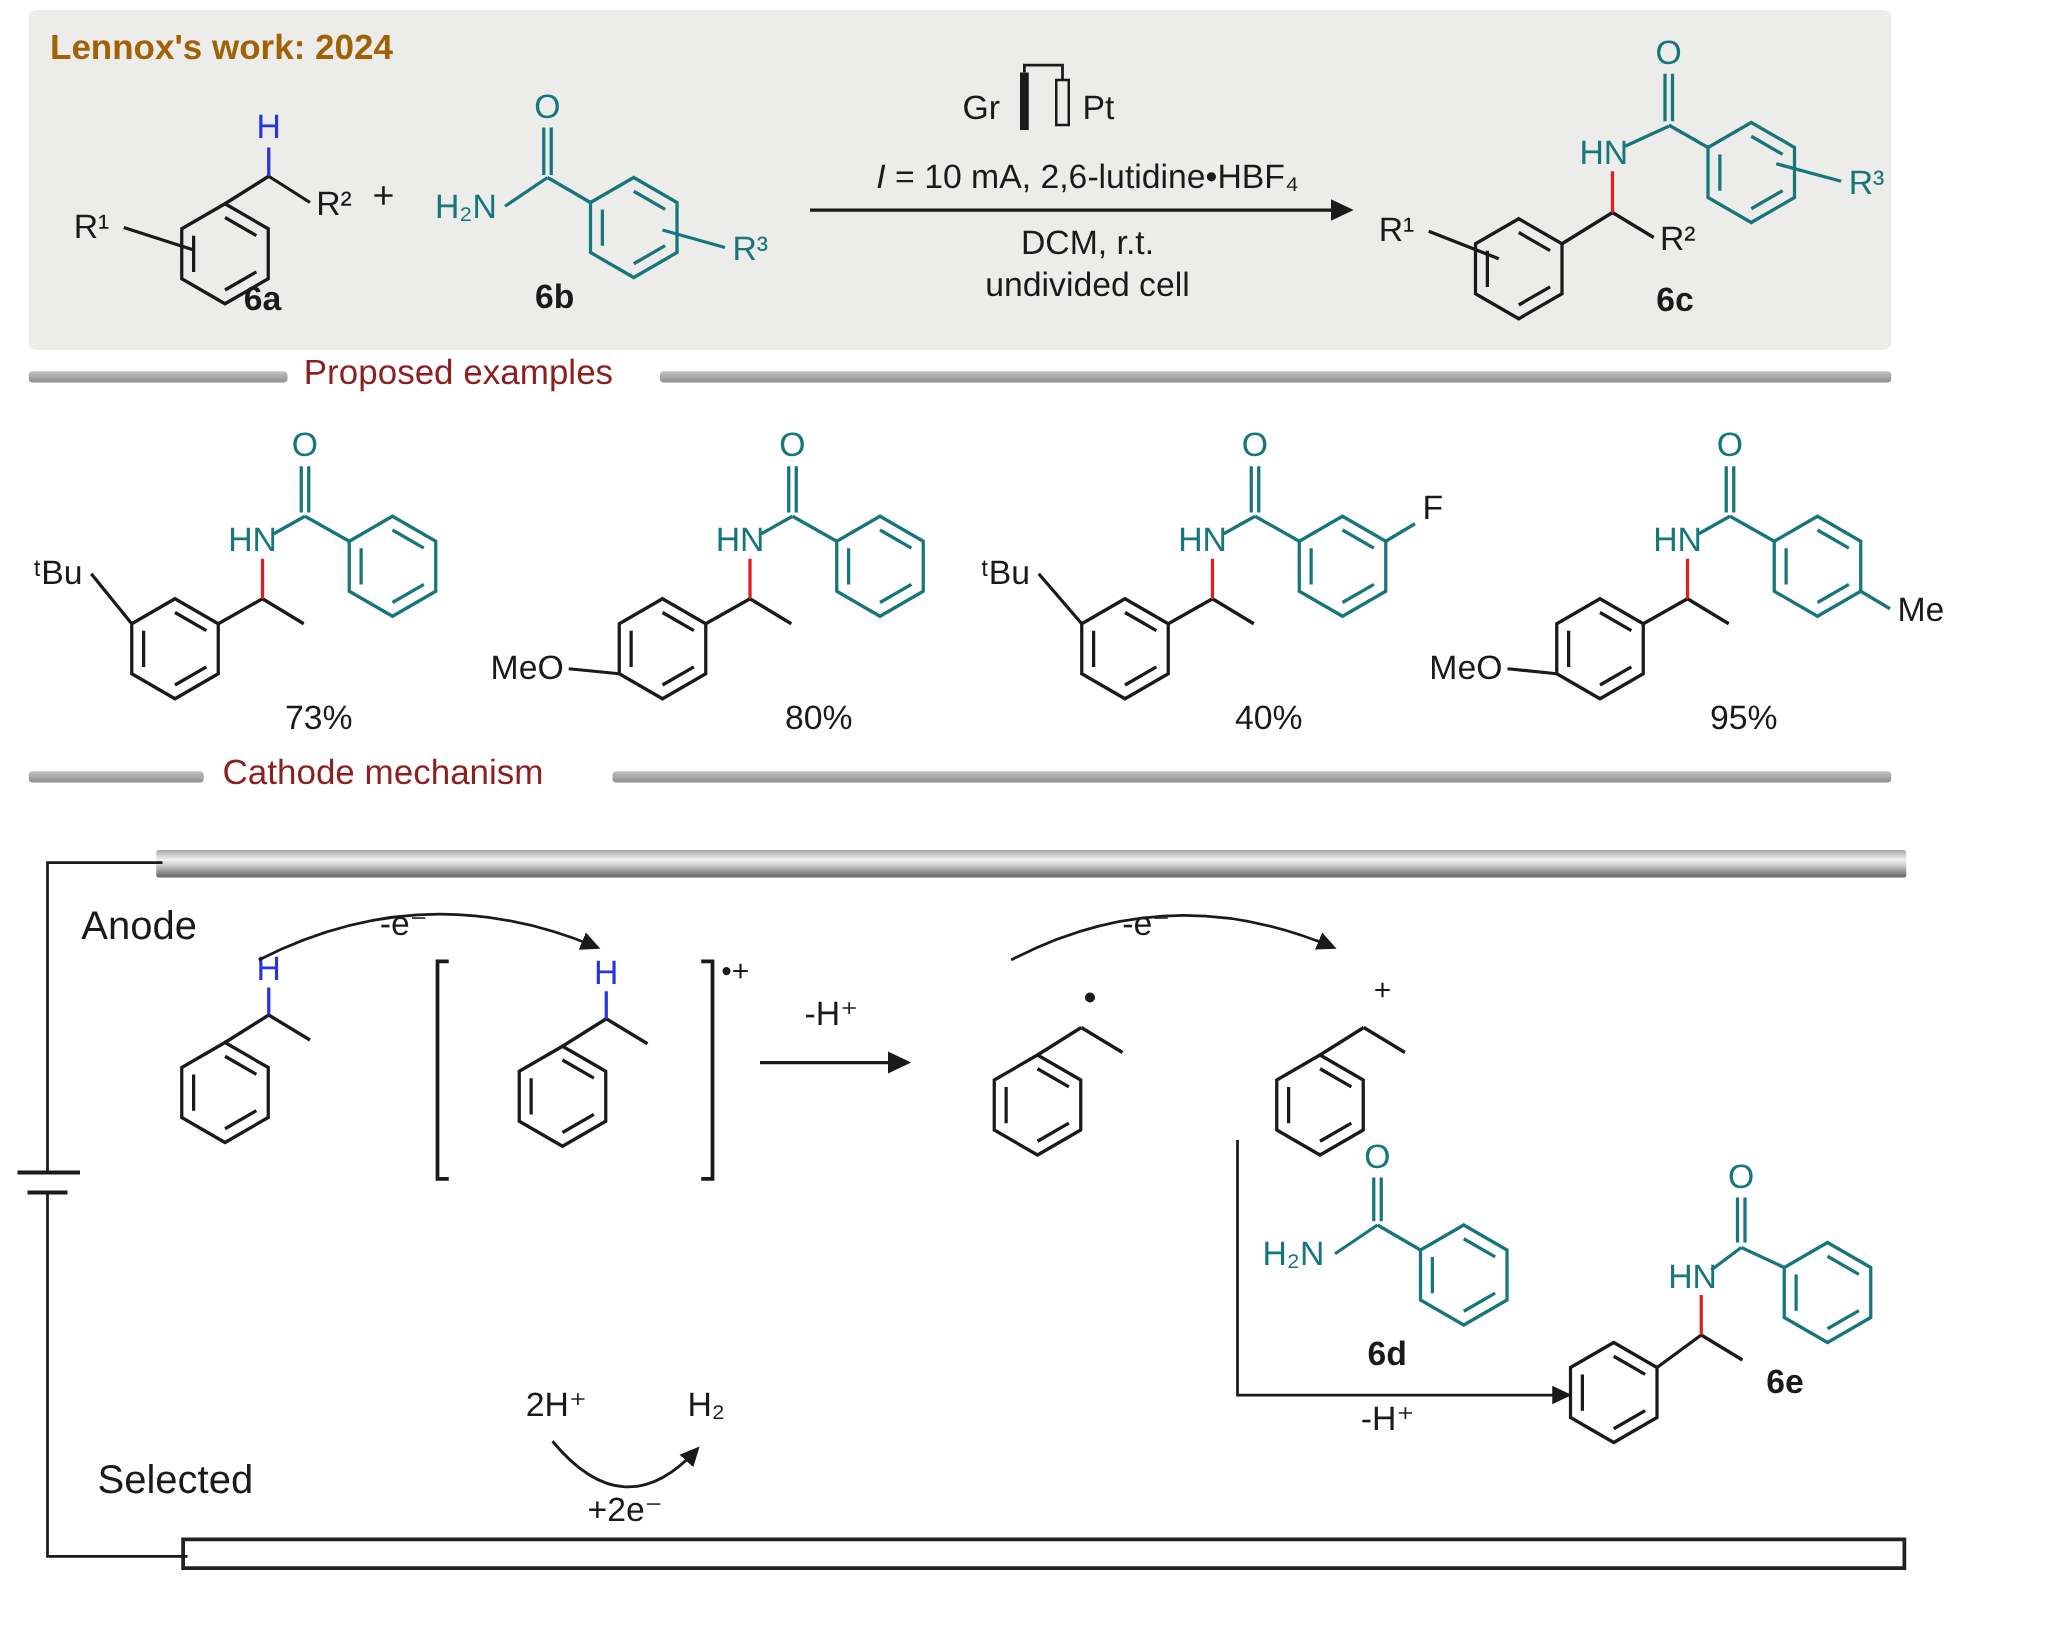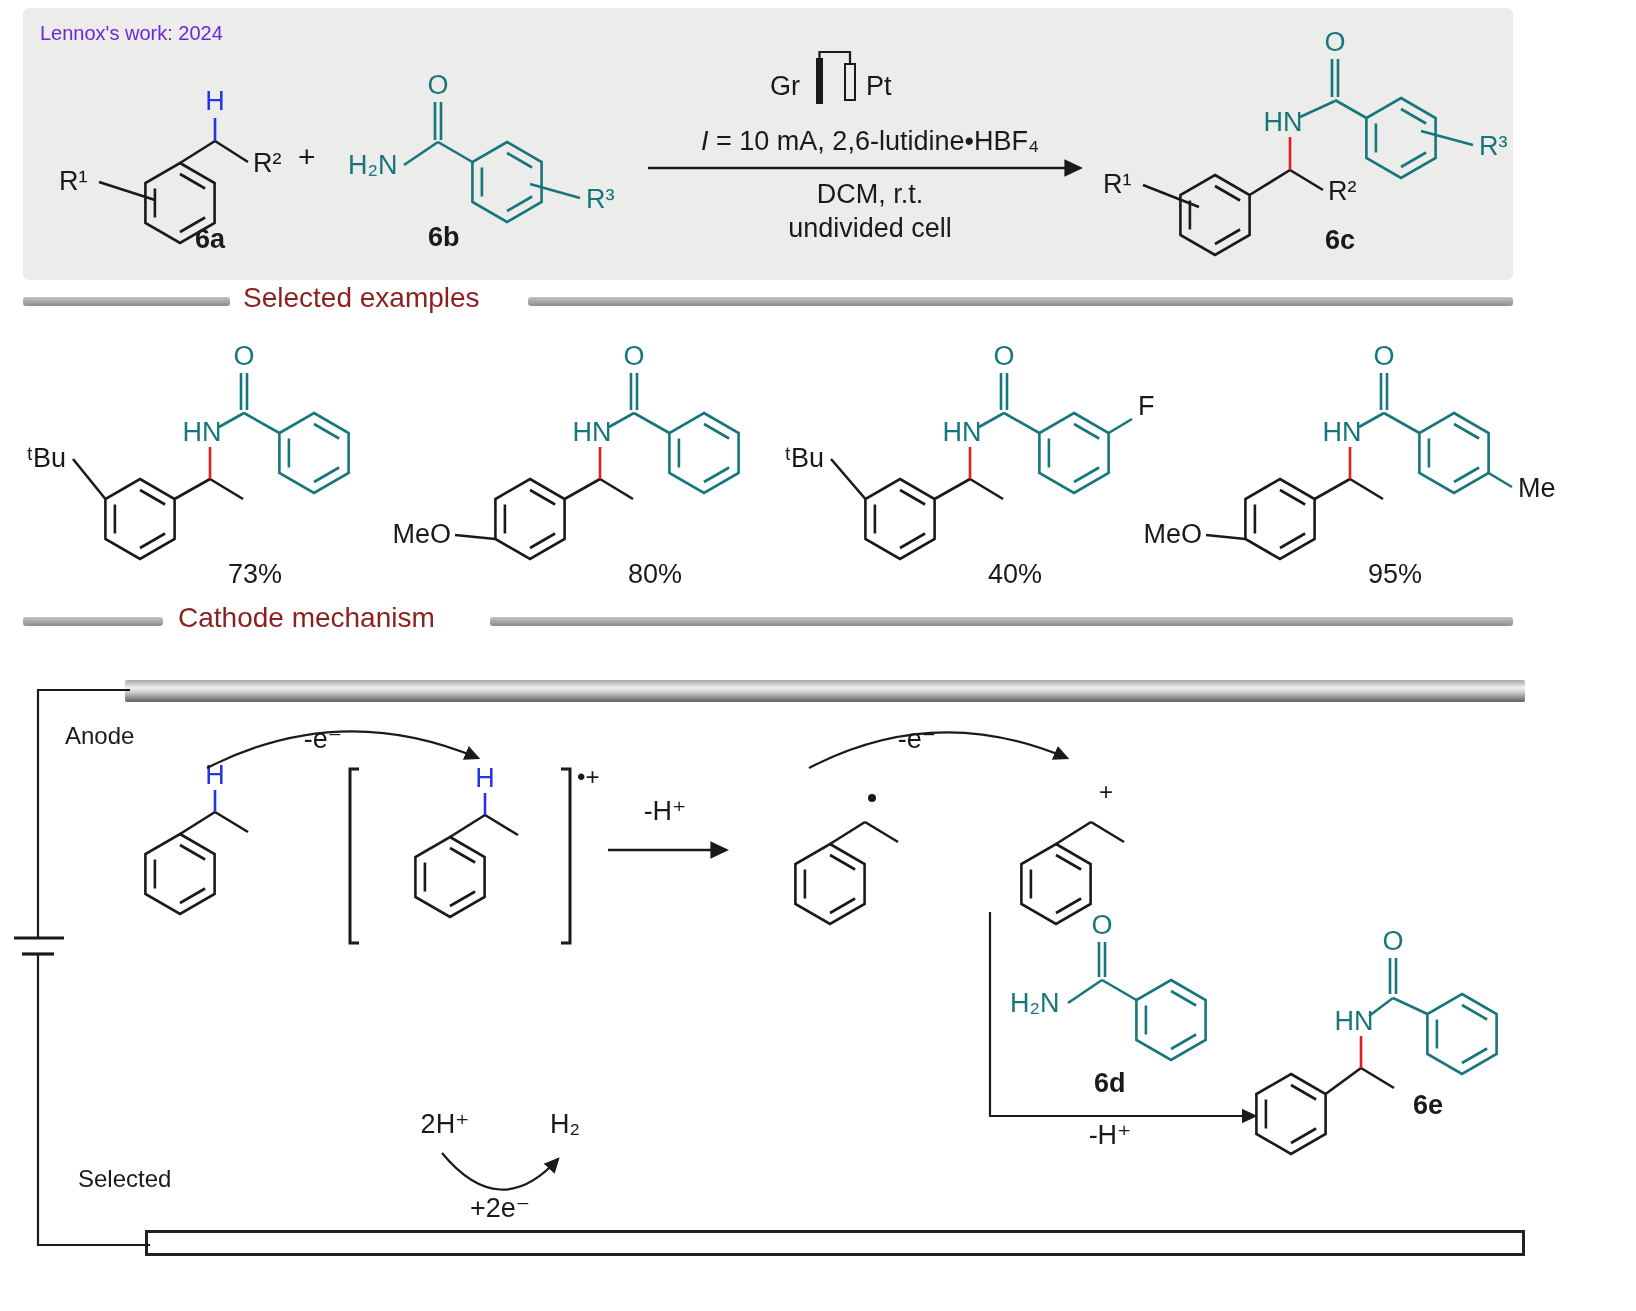--- a/index.html
+++ b/index.html
@@ -8,29 +8,29 @@
     position:relative; background:#ffffff;
     font-family:"Liberation Sans","DejaVu Sans",sans-serif;
     color:#1a1a1a; overflow:hidden;
   }
   .abs { position:absolute; }
   .scheme-box {
     left:23px; top:8px; width:1490px; height:272px;
     background:#ececea; border-radius:6px;
   }
   .title {
-    left:40px; top:22px; font-size:20px; font-weight:400; color:#6d28d9;
+    left:40px; top:22px; font-size:28px; font-weight:700; color:#a16207;
   }
   .divider-bar {
     height:9px; border-radius:3px;
     background:linear-gradient(180deg,#c2c2c2 0%,#8d8d8d 100%);
   }
   .section-heading { font-size:28px; color:#8c1f1f; }
   .plus-sign { font-size:30px; }
-  .big-label { font-size:24px; }
+  .big-label { font-size:32px; }
   .anode-bar {
     left:125px; top:680px; width:1400px; height:22px;
     background:linear-gradient(180deg,#a8a8a8 0%,#f0f0f0 35%,#cfcfcf 55%,#606060 100%);
     border-radius:2px;
   }
   .cathode-bar {
     left:145px; top:1230px; width:1380px; height:26px;
     background:#ffffff; border:3px solid #222;
   }
   svg text { font-family:"Liberation Sans","DejaVu Sans",sans-serif; font-size:27px; fill:#1a1a1a; }
@@ -126,21 +126,21 @@
   </g>
   <text x="8" y="168">R¹</text>
   <text x="188" y="106" class="teal-t" text-anchor="middle">HN</text>
   <text x="240" y="26" class="teal-t" text-anchor="middle">O</text>
   <text x="233" y="175">R²</text>
   <text x="384" y="130" class="teal-t">R³</text>
   <text x="230" y="224" class="bold">6c</text>
 </svg>
 
 <div class="abs divider-bar" style="left:23px;top:297px;width:207px"></div>
-<div class="abs section-heading" style="left:243px;top:282px">Selected examples</div>
+<div class="abs section-heading" style="left:243px;top:282px">Proposed examples</div>
 <div class="abs divider-bar" style="left:528px;top:297px;width:985px"></div>
 
 <svg class="abs" style="left:15px;top:335px" width="400" height="265" viewBox="0 0 400 265">
   <g>
     <line class="bk" x1="58" y1="124" x2="90.4" y2="164"></line>
     <use href="#ring" transform="translate(125,184)" class="c-bk"></use>
     <line class="bk" x1="159.6" y1="164" x2="195" y2="144"></line>
     <line class="bk" x1="195" y1="144" x2="228" y2="164"></line>
     <line class="red-l" x1="195" y1="144" x2="195" y2="112"></line>
     <line class="teal-l" x1="204" y1="92" x2="229" y2="78"></line>

